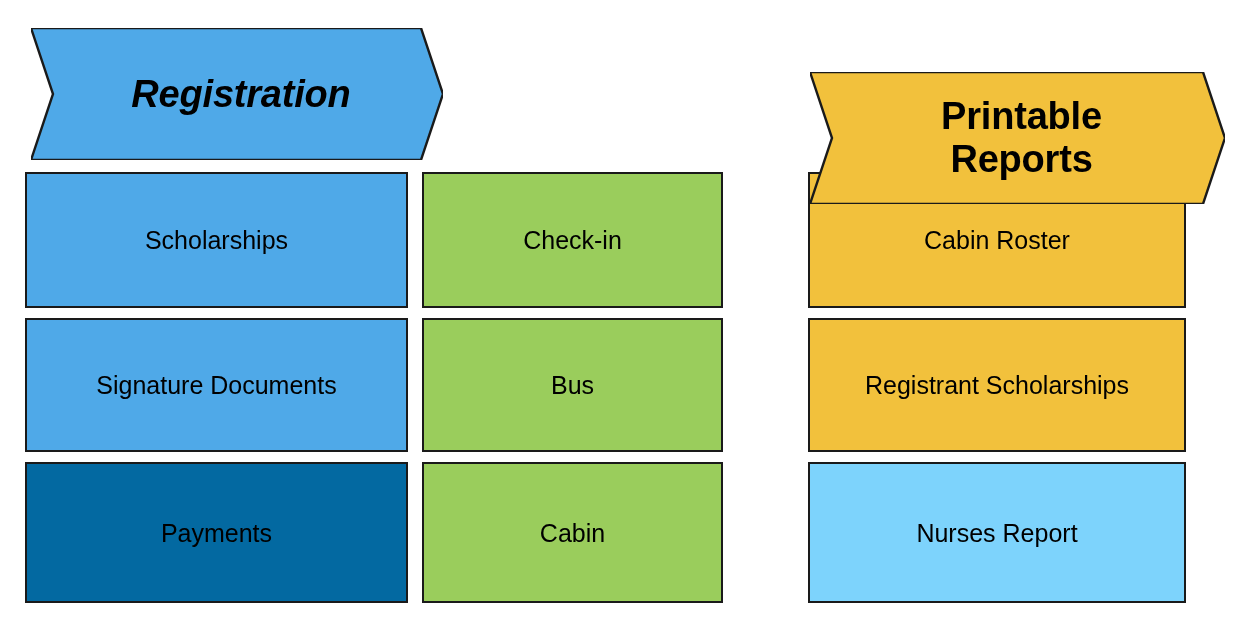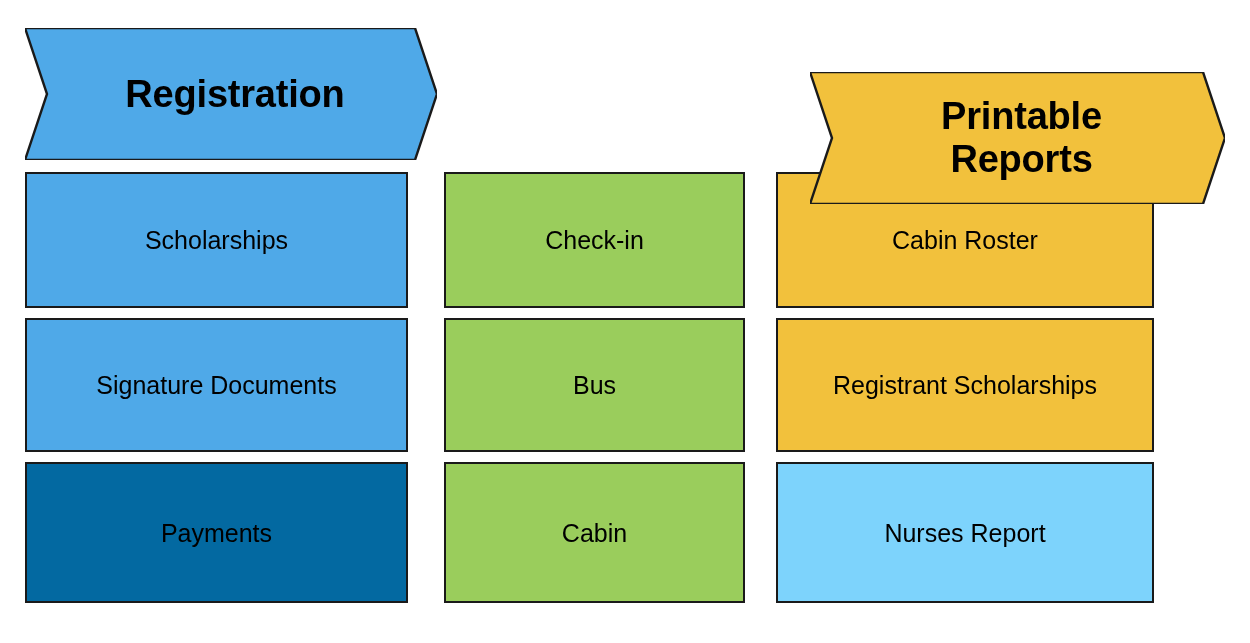--- a/index.html
+++ b/index.html
@@ -52,21 +52,21 @@
     font-size: 38px;
     font-weight: bold;
     color: #000000;
     line-height: 1.12;
     letter-spacing: -0.2px;
     padding-left: 18px;
     padding-right: 10px;
     white-space: pre-line;
   }
 
-  #chev-0 { left: 25px;  width: 412px; }
+  #chev-0 { left: 31px;  width: 412px; font-style: italic; }
   #chev-1 { left: 423px; width: 412px; }
   #chev-2 { left: 810px; width: 415px; }
 
   #chev-0 { z-index: 3; }
   #chev-1 { z-index: 2; }
   #chev-2 { z-index: 1; margin-top: 44px; }
 
   
   .box {
     position: absolute;
@@ -80,22 +80,22 @@
   .box .box-label {
     font-size: 25px;
     font-weight: normal;
     color: #000000;
     line-height: 1.2;
     padding: 0 8px;
   }
 
   
   .col-0 { left: 25px;  width: 383px; }
-  .col-1 { left: 444px; width: 301px; }
-  .col-2 { left: 776px; width: 378px; }
+  .col-1 { left: 422px; width: 301px; }
+  .col-2 { left: 808px; width: 378px; }
 
   
   .row-0 { top: 172px; height: 136px; }
   .row-1 { top: 318px; height: 134px; }
   .row-2 { top: 462px; height: 141px; }
 </style>
 </head>
 <body>
 
 <div id="canvas">

